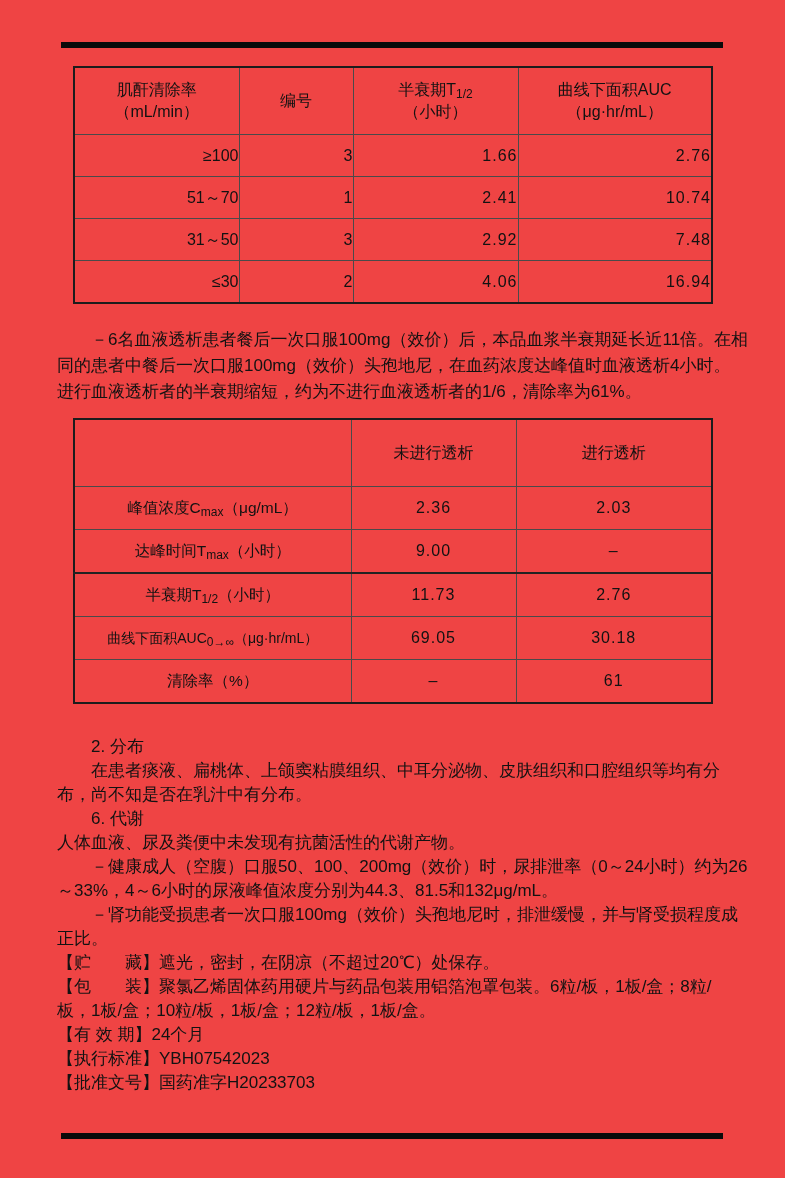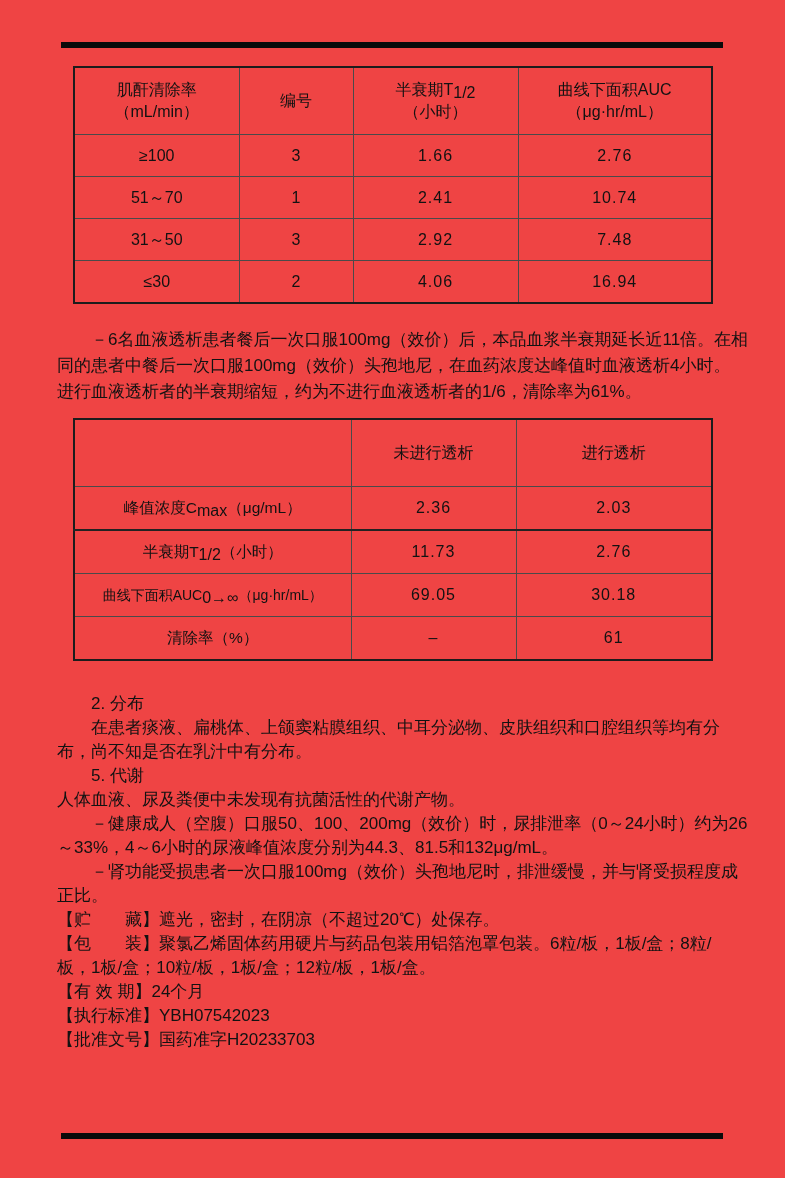--- a/index.html
+++ b/index.html
@@ -26,28 +26,28 @@
     border:2px solid #1c1c1c;
   }
   th, td {
     border:1.5px solid #4a4a4a;
     text-align:center; vertical-align:middle;
     font-weight:normal; font-size:16px;
     padding:0; line-height:1.35;
     overflow:hidden;
   }
   #table1 th { height:66px; }
-  #table1 td { height:41px; }
+  #table1 td { height:41px;text-align:right; }
   #table2 th { height:66px; }
   #table2 td { height:42px; }
   #table2 tr.heavy-top td { border-top-width:2.5px; border-top-color:#222; }
   #table2 td.lbl { font-size:15.5px; }
   #table2 td.lbl.tight { font-size:14px; }
   sub {
-    font-size:16px; line-height:0; vertical-align:-3px;
+    font-size:12px; line-height:0; vertical-align:-3px;
   }
   .num { letter-spacing:1px; }
   .para { margin:23px 0 0 0; font-size:17px; line-height:26px; }
   .para .line, .bodytext .line { white-space:nowrap; }
   .indent { padding-left:34px; }
   .tbl-gap { margin-top:13px; }
   .bodytext { margin-top:31px; font-size:17px; line-height:24px; }
   .footer {
     position:absolute; top:1208px; left:0; width:785px;
     text-align:center; font-size:15px; letter-spacing:1px;
@@ -133,20 +133,27 @@
         <th>未进行透析</th>
         <th>进行透析</th>
       </tr>
       <tr>
         <td class="lbl">
           <span>峰值浓度C</span><sub>max</sub><span>（μg/mL）</span>
         </td>
         <td class="num">2.36</td>
         <td class="num">2.03</td>
       </tr>
+      <tr>
+        <td class="lbl">
+          <span>达峰时间T</span><sub>max</sub><span>（小时）</span>
+        </td>
+        <td class="num">9.00</td>
+        <td class="num">–</td>
+      </tr>
       <tr class="heavy-top">
         <td class="lbl">
           <span>半衰期T</span><sub>1/2</sub><span>（小时）</span>
         </td>
         <td class="num">11.73</td>
         <td class="num">2.76</td>
       </tr>
       <tr>
         <td class="lbl tight">
           <span>曲线下面积AUC</span><sub>0→∞</sub><span>（μg·hr/mL）</span>
@@ -161,21 +168,21 @@
         <td class="num">–</td>
         <td class="num">61</td>
       </tr>
     </tbody>
       </table>
 
     <div class="bodytext">
       <div class="line indent">2. 分布</div>
       <div class="line indent">在患者痰液、扁桃体、上颌窦粘膜组织、中耳分泌物、皮肤组织和口腔组织等均有分</div>
       <div class="line">布，尚不知是否在乳汁中有分布。</div>
-      <div class="line indent">5. 代谢</div>
+      <div class="line indent">6. 代谢</div>
       <div class="line">人体血液、尿及粪便中未发现有抗菌活性的代谢产物。</div>
       <div class="line indent">－健康成人（空腹）口服50、100、200mg（效价）时，尿排泄率（0～24小时）约为26</div>
       <div class="line">～33%，4～6小时的尿液峰值浓度分别为44.3、81.5和132μg/mL。</div>
       <div class="line indent">－肾功能受损患者一次口服100mg（效价）头孢地尼时，排泄缓慢，并与肾受损程度成</div>
       <div class="line">正比。</div>
       <div class="line">【贮　　藏】遮光，密封，在阴凉（不超过20℃）处保存。</div>
       <div class="line">【包　　装】聚氯乙烯固体药用硬片与药品包装用铝箔泡罩包装。6粒/板，1板/盒；8粒/</div>
       <div class="line">板，1板/盒；10粒/板，1板/盒；12粒/板，1板/盒。</div>
       <div class="line">【有 效 期】24个月</div>
       <div class="line">【执行标准】YBH07542023</div>

